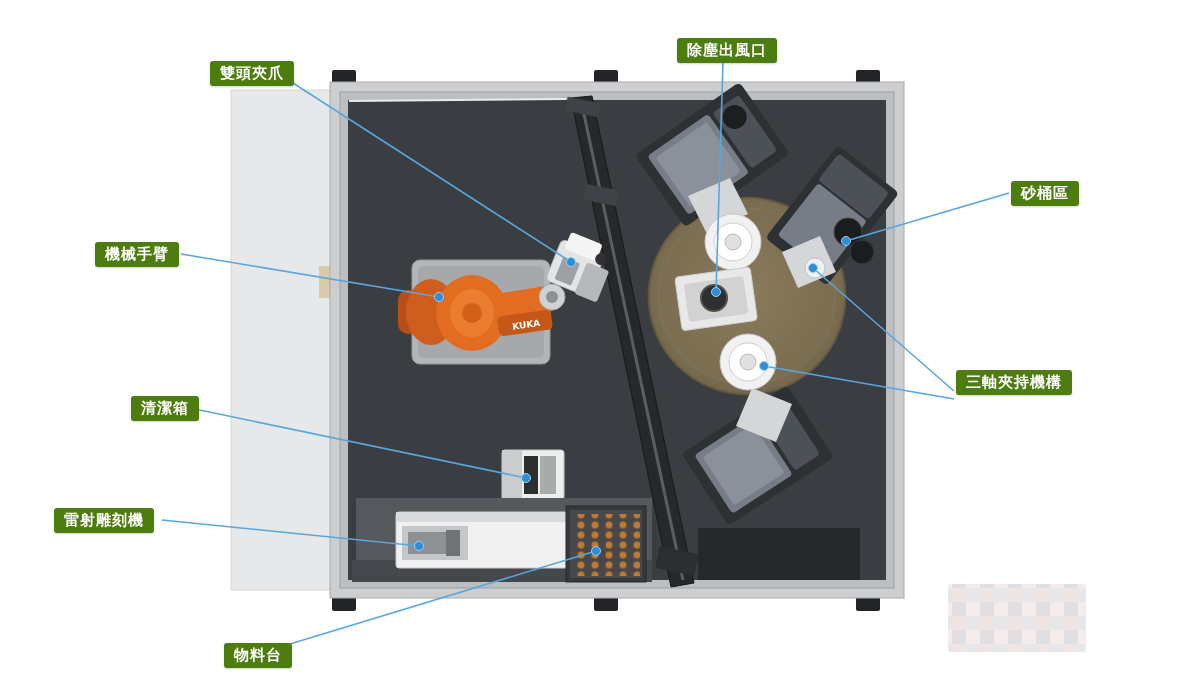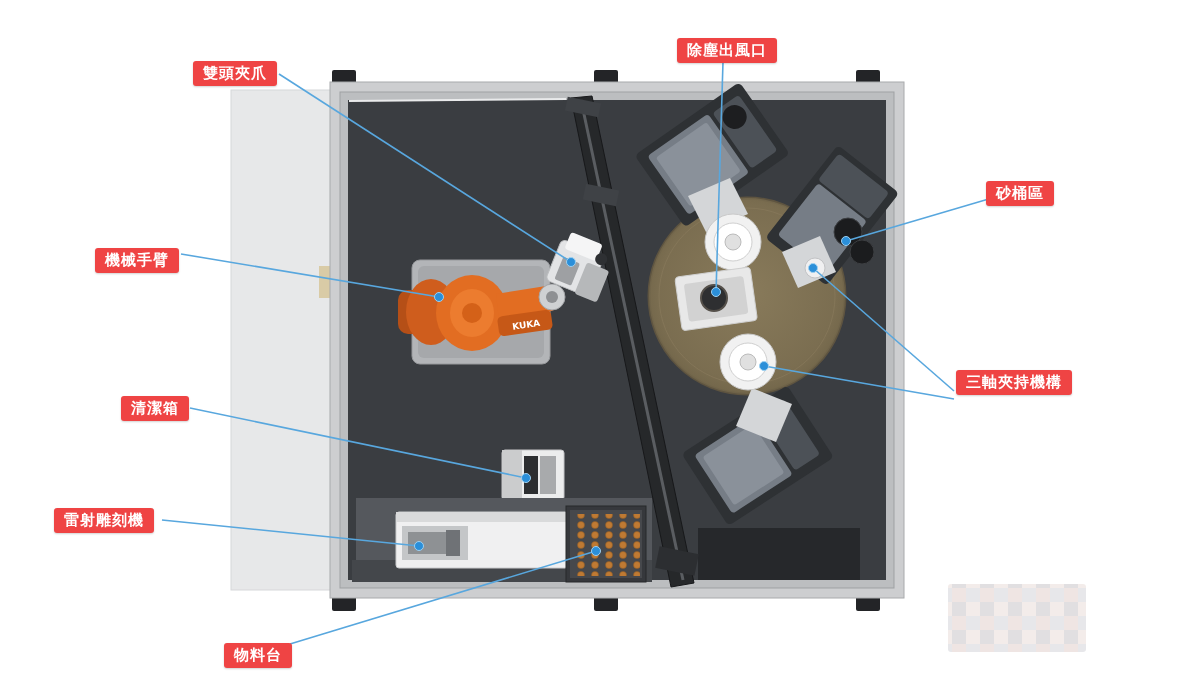--- a/index.html
+++ b/index.html
@@ -11,21 +11,21 @@
     height: 684px;
     background: #ffffff;
     overflow: hidden;
   }
   .scene {
     position: absolute;
     left: 0; top: 0;
   }
   .label {
     position: absolute;
-    background: #ef4444;
+    background: #4d7c0f;
     color: #ffffff;
     font-size: 15px;
     font-weight: bold;
     line-height: 19px;
     padding: 3px 10px;
     border-radius: 3px;
     letter-spacing: 1px;
     white-space: nowrap;
     box-shadow: 0 1px 2px rgba(0,0,0,0.18);
   }
@@ -207,29 +207,29 @@
       <circle cx="846" cy="241" r="4.5"></circle>
       <circle cx="439" cy="297" r="4.5"></circle>
       <circle cx="526" cy="478" r="4.5"></circle>
       <circle cx="419" cy="546" r="4.5"></circle>
       <circle cx="596" cy="551" r="4.5"></circle>
       <circle cx="813" cy="268" r="4.5"></circle>
       <circle cx="764" cy="366" r="4.5"></circle>
     </g>
   </svg>
 
-  <div class="label" style="left:193px; top:61px">雙頭夾爪</div>
+  <div class="label" style="left:210px; top:61px">雙頭夾爪</div>
 
   <div class="label" style="left:677px; top:38px">除塵出風口</div>
 
-  <div class="label" style="left:986px; top:181px">砂桶區</div>
-
-  <div class="label" style="left:95px; top:248px">機械手臂</div>
-
-  <div class="label" style="left:121px; top:396px">清潔箱</div>
+  <div class="label" style="left:1011px; top:181px">砂桶區</div>
+
+  <div class="label" style="left:95px; top:242px">機械手臂</div>
+
+  <div class="label" style="left:131px; top:396px">清潔箱</div>
 
   <div class="label" style="left:54px; top:508px">雷射雕刻機</div>
 
   <div class="label" style="left:224px; top:643px">物料台</div>
 
   <div class="label" style="left:956px; top:370px">三軸夾持機構</div>
 
 </div>
 
 </body></html>

